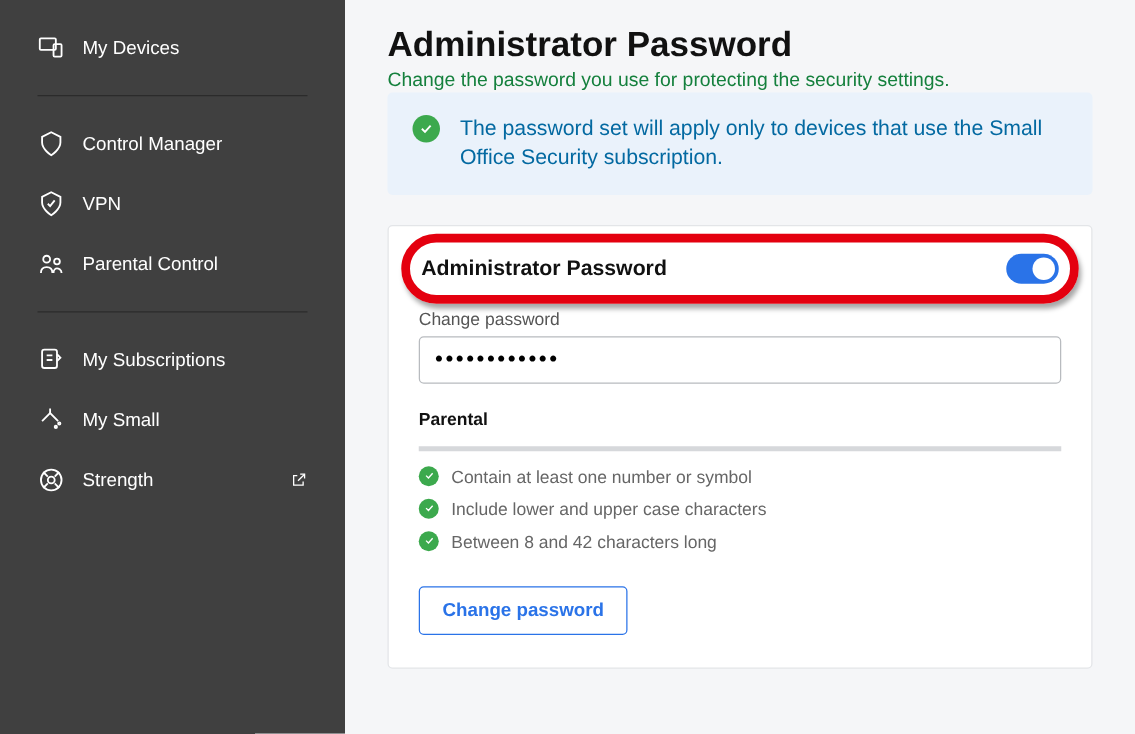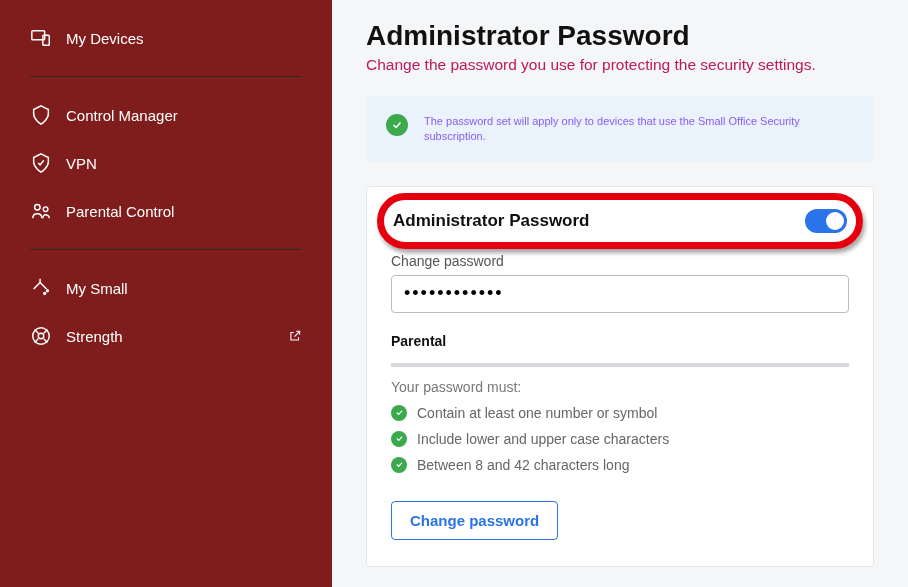--- a/index.html
+++ b/index.html
@@ -5,22 +5,22 @@
   * { box-sizing: border-box; margin: 0; padding: 0; }
   body {
     font-family: -apple-system, BlinkMacSystemFont, "Segoe UI", Arial, sans-serif;
     width: 908px;
     height: 587px;
     overflow: hidden;
     display: flex;
     background: #f5f6f8;
   }
   .sidebar {
-    width: 332px;
-    background: #7f1d1d;
+    width: 276px;
+    background: #404040;
     color: #fff;
     padding: 14px 0 0 0;
     flex-shrink: 0;
   }
   .side-section { padding: 0 30px; }
   .side-item {
     display: flex;
     align-items: center;
     gap: 14px;
     height: 48px;
@@ -43,41 +43,40 @@
     overflow: auto;
   }
   .title {
     font-size: 28px;
     font-weight: 700;
     color: #111;
     margin-bottom: 4px;
   }
   .subtitle {
     font-size: 15.5px;
-    color: #be185d;
-    margin-bottom: 22px;
+    color: #15803d;
   }
   .info-banner {
     background: #eaf2fb;
     border-radius: 4px;
     padding: 18px 20px;
     display: flex;
     gap: 16px;
     align-items: flex-start;
     margin-bottom: 24px;
   }
   .check-circle {
     width: 22px; height: 22px;
     background: #3ca94d;
     border-radius: 50%;
     display: flex; align-items: center; justify-content: center;
     flex-shrink: 0;
   }
   .check-circle svg { width: 12px; height: 12px; stroke: #fff; fill: none; stroke-width: 3; }
-  .info-text { font-size: 11px; color: #8b5cf6; line-height: 1.35; }
+  .info-text { font-size: 17px; color: #0369a1; line-height: 1.35; }
 
   .panel {
     background: #fff;
     border: 1px solid #e3e5e8;
     border-radius: 4px;
     padding: 18px 24px 26px 24px;
     position: relative;
   }
   .highlight-wrap {
     position: relative;
@@ -202,20 +201,30 @@
           </svg>
       </span>
       <span>Parental Control</span>
     </div>
   </div>
   <hr class="divider">
   <div class="side-section">
     <div class="side-item">
       <span class="icon side-icon">
         <svg viewBox="0 0 24 24">
+            <rect x="4" y="3" width="13" height="16" rx="2"></rect>
+            <path d="M8 8 L13 8 M8 12 L13 12"></path>
+            <path d="M17 7 L20 10 L17 13"></path>
+          </svg>
+      </span>
+      <span>My Subscriptions</span>
+    </div>
+    <div class="side-item">
+      <span class="icon side-icon">
+        <svg viewBox="0 0 24 24">
             <path d="M4 13 L11 6 L18 13"></path>
             <path d="M11 6 L11 2"></path>
             <circle cx="16" cy="18" r="1"></circle>
             <circle cx="19" cy="15" r="1"></circle>
           </svg>
       </span>
       <span>My Small</span>
     </div>
     <div class="side-item">
       <span class="icon side-icon">
@@ -261,21 +270,20 @@
       </div>
       <div class="highlight-ring"></div>
     </div>
 
     <div class="field-label">Change password</div>
     <input type="password" class="pw-input" value="••••••••••••" style="">
 
     <div class="strength-label">Parental</div>
     <div class="strength-bar"></div>
 
-    <div class="reqs-heading">Your password must:</div>
 
     <div class="req-item">
       <span class="req-check">
           <svg viewBox="0 0 24 24">
             <path d="M5 12 L10 17 L19 7"></path>
           </svg>
         </span>
       <span>Contain at least one number or symbol</span>
     </div>
     <div class="req-item">

